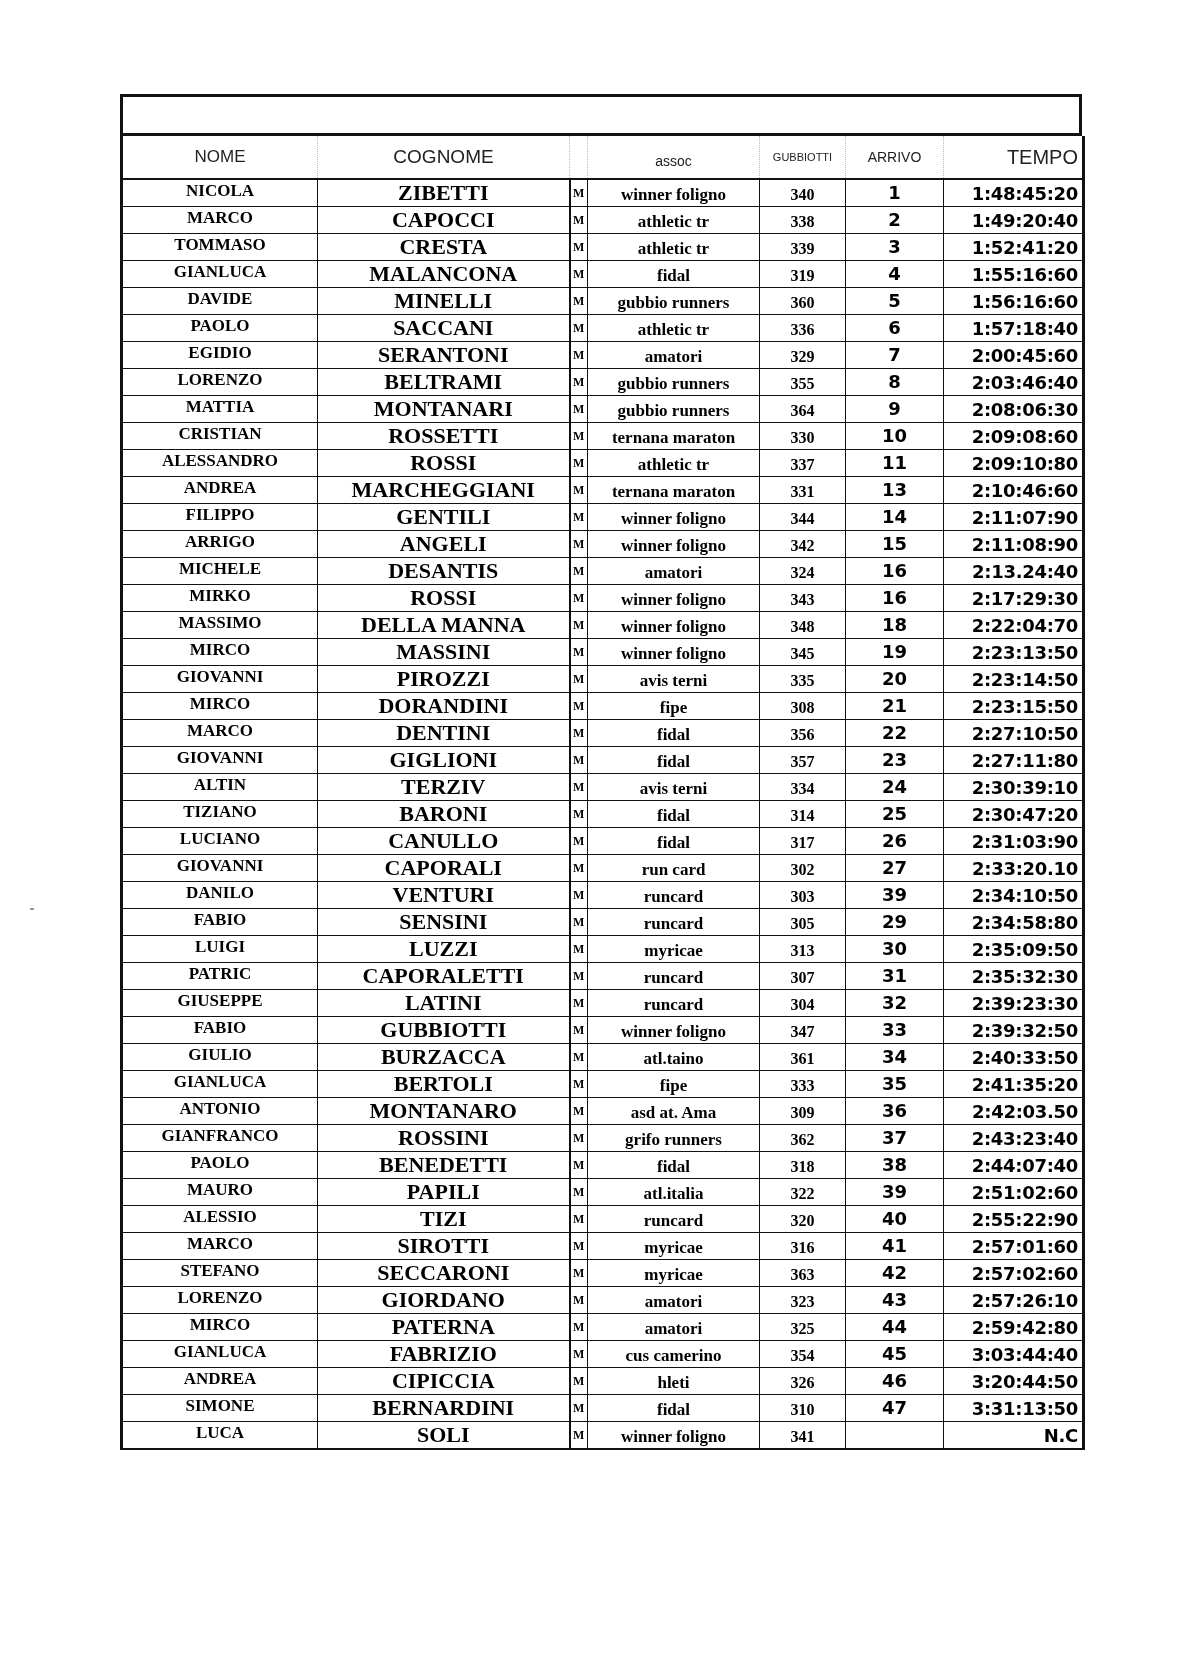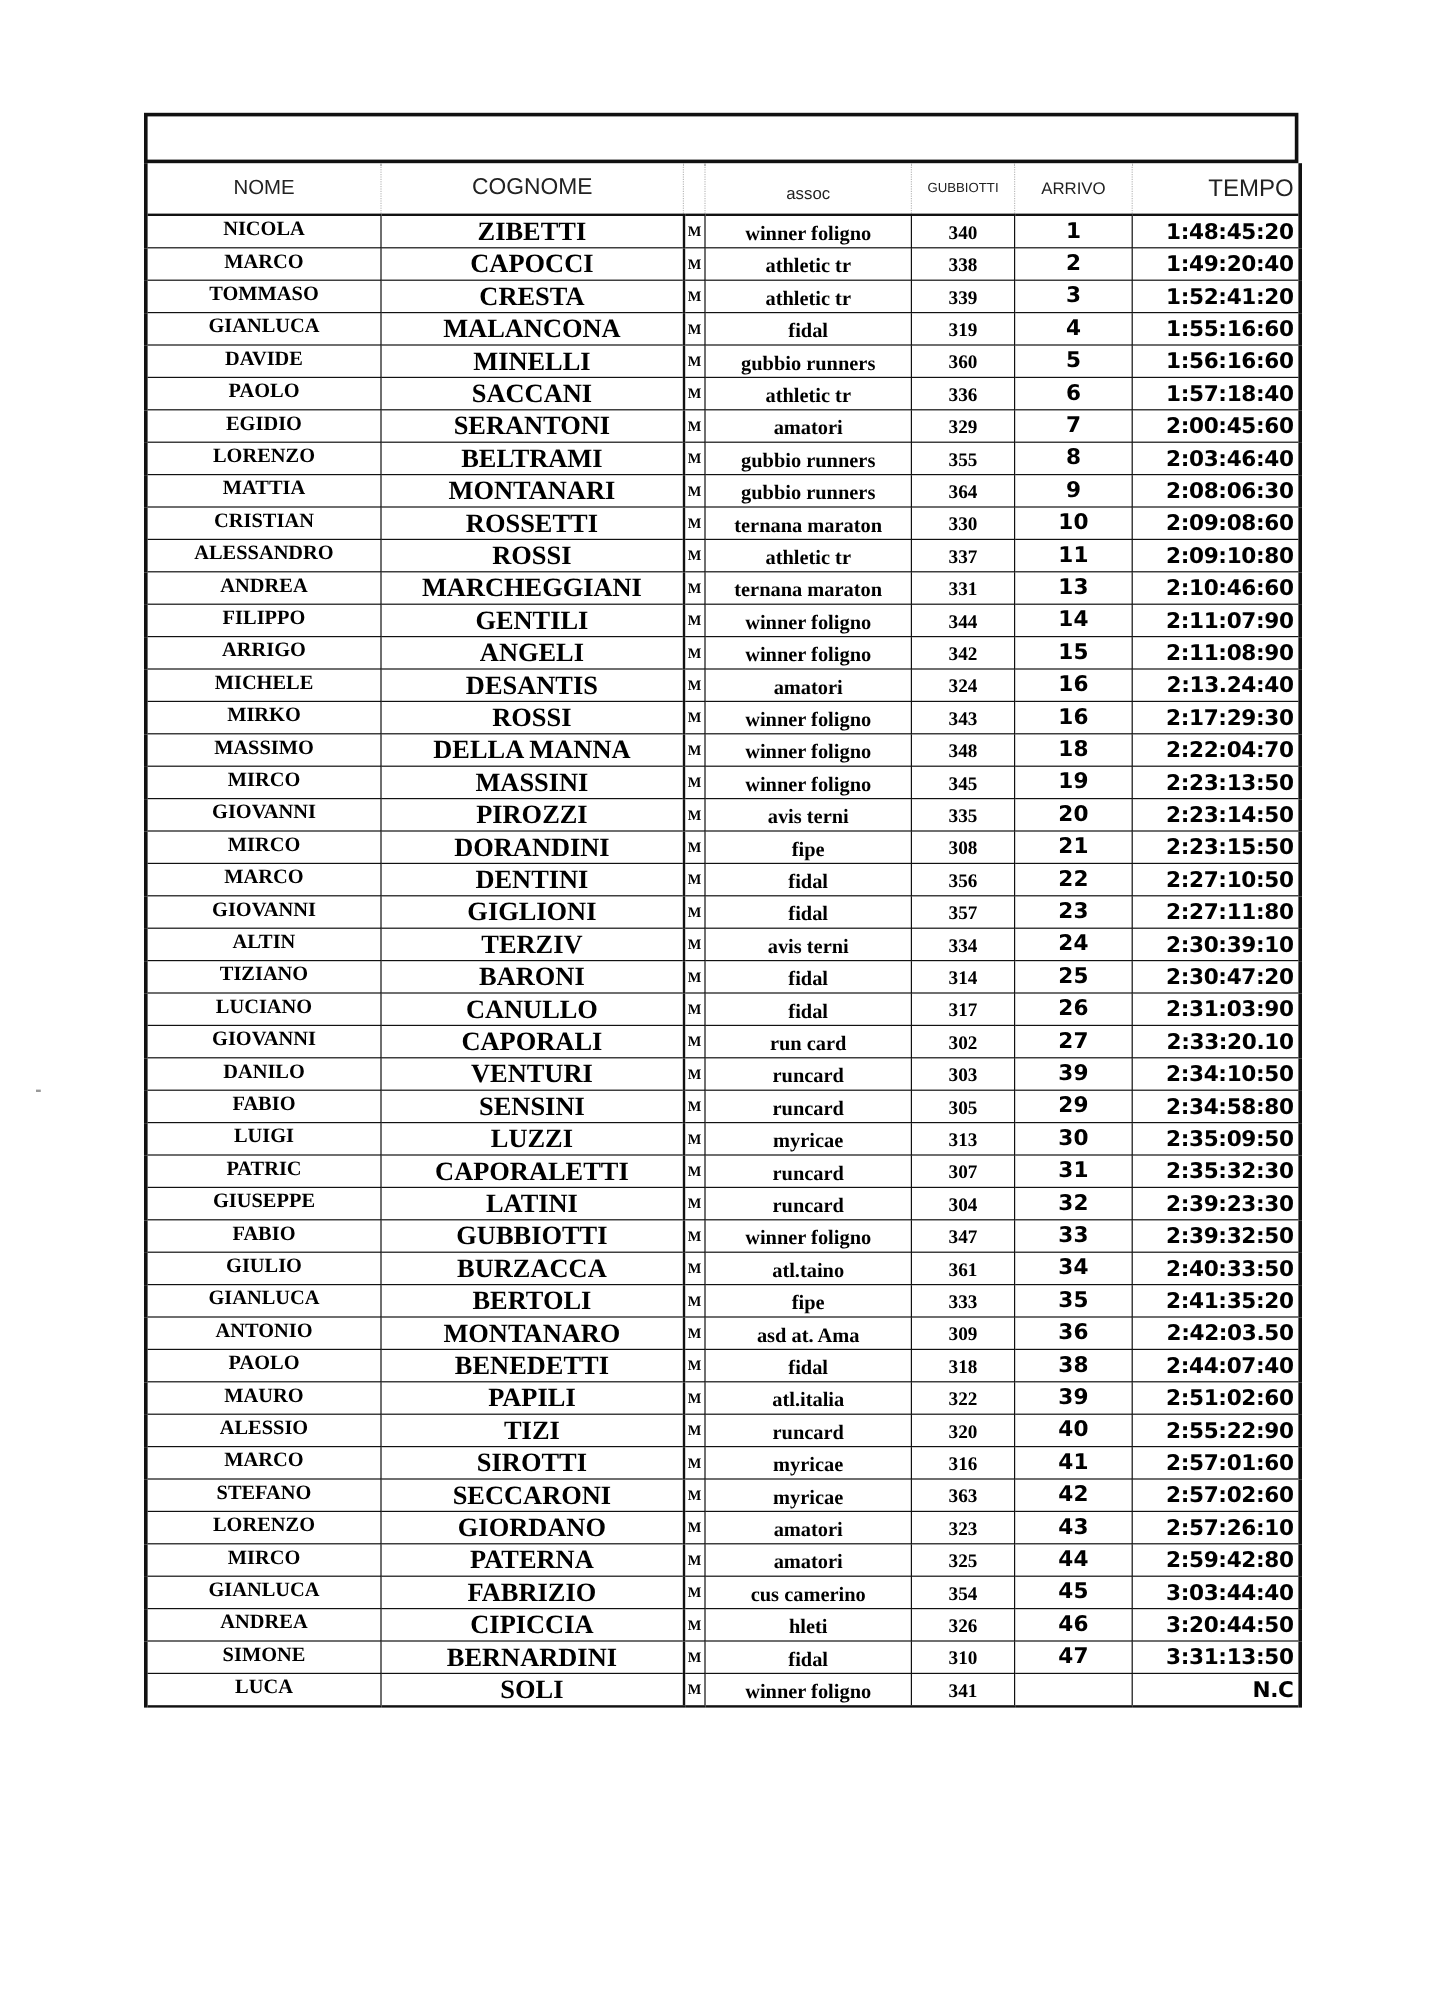--- a/index.html
+++ b/index.html
@@ -406,20 +406,29 @@
         <tr>
           <td class="c-nome">ANTONIO</td>
           <td class="c-cognome">MONTANARO</td>
           <td class="c-sex">M</td>
           <td class="c-assoc">asd at. Ama</td>
           <td class="c-pett">309</td>
           <td class="c-arrivo">36</td>
           <td class="c-tempo">2:42:03.50</td>
         </tr>
         <tr>
+          <td class="c-nome">GIANFRANCO</td>
+          <td class="c-cognome">ROSSINI</td>
+          <td class="c-sex">M</td>
+          <td class="c-assoc">grifo runners</td>
+          <td class="c-pett">362</td>
+          <td class="c-arrivo">37</td>
+          <td class="c-tempo">2:43:23:40</td>
+        </tr>
+        <tr>
           <td class="c-nome">PAOLO</td>
           <td class="c-cognome">BENEDETTI</td>
           <td class="c-sex">M</td>
           <td class="c-assoc">fidal</td>
           <td class="c-pett">318</td>
           <td class="c-arrivo">38</td>
           <td class="c-tempo">2:44:07:40</td>
         </tr>
         <tr>
           <td class="c-nome">MAURO</td>

